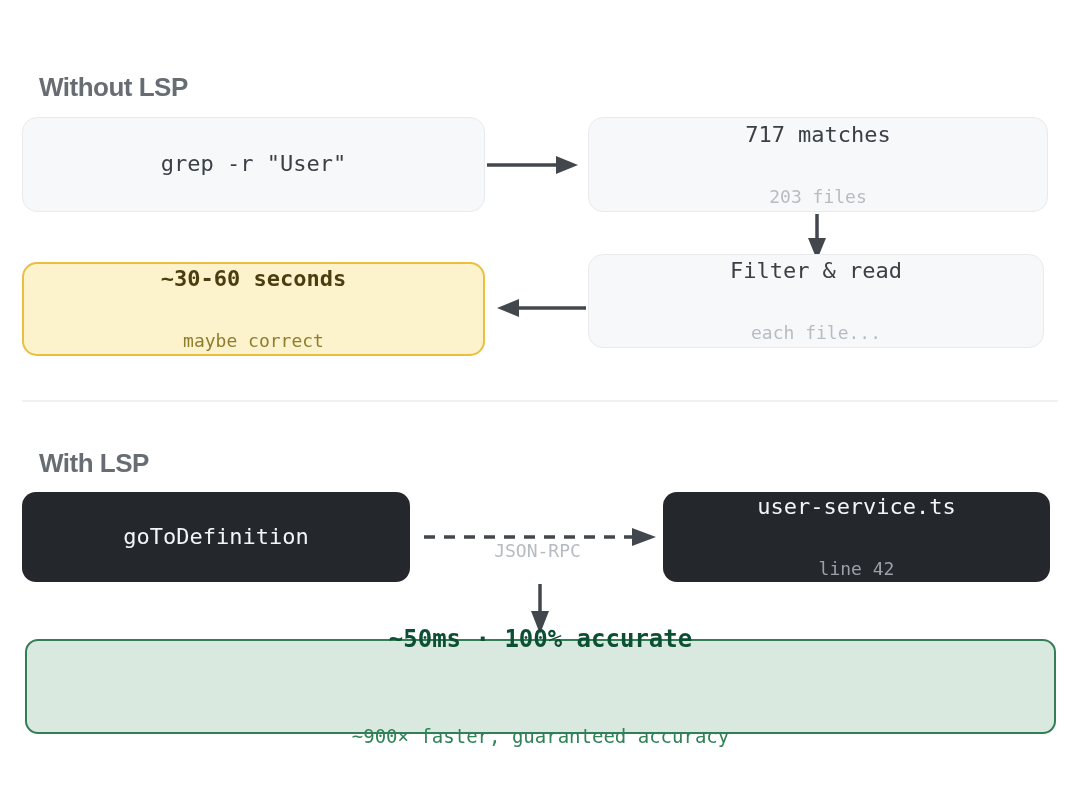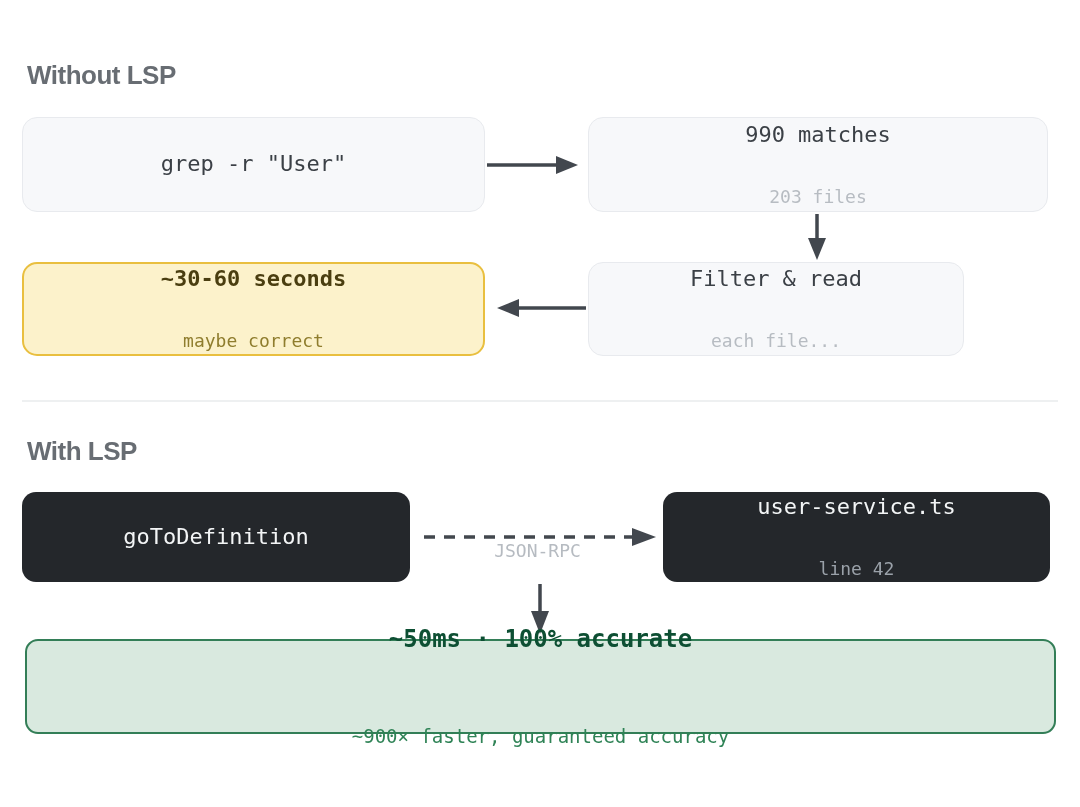--- a/index.html
+++ b/index.html
@@ -16,21 +16,21 @@
     overflow: hidden;
   }
   .arrows {
     position: absolute;
     left: 0; top: 0;
     width: 1080px; height: 807px;
     pointer-events: none;
   }
   .section-title {
     position: absolute;
-    margin: 0;
+    margin: 12px;
     font-size: 26px;
     font-weight: 700;
     letter-spacing: -0.5px;
     color: var(--heading-text, #686d73);
   }
   .box {
     position: absolute;
     box-sizing: border-box;
     display: flex;
     flex-direction: column;
@@ -90,21 +90,21 @@
     width: 235px;
     text-align: center;
     font-family: "DejaVu Sans Mono", monospace;
     font-size: 18px;
     color: var(--rpc-label-text, #b6bbc1);
     margin-top: 45px;
   }
   
   #box-grep    { left: 22px;  top: 117px; width: 463px; height: 95px; }
   #box-matches { left: 588px; top: 117px; width: 460px; height: 95px; }
-  #box-filter  { left: 588px; top: 262px; width: 376px; height: 94px; }
+  #box-filter  { left: 588px; top: 254px; width: 456px; height: 94px; }
   #box-slow    { left: 22px;  top: 262px; width: 463px; height: 94px; }
   #box-goto    { left: 22px;  top: 492px; width: 388px; height: 90px; text-align: right; }
   #box-file    { left: 663px; top: 492px; width: 387px; height: 90px; text-align: center; }
   #box-fast    { left: 25px;  top: 639px; width: 1031px; height: 95px; gap: 40px; }
   #title-without { left: 27px; top: 60px; }
   #title-with    { left: 27px; top: 436px; }
 </style>
 </head>
 <body>
 
@@ -138,21 +138,21 @@
     </g>
   </svg>
 
   <h2 class="section-title" id="title-without">Without LSP</h2>
 
   <div class="box light" id="box-grep">
     <div class="label">grep -r "User"</div>
   </div>
 
   <div class="box light" id="box-matches">
-    <div class="label">990 matches</div>
+    <div class="label">717 matches</div>
     <div class="sub">203 files</div>
   </div>
 
   <div class="box light" id="box-filter">
     <div class="label">Filter &amp; read</div>
     <div class="sub">each file...</div>
   </div>
 
   <div class="box yellow" id="box-slow">
     <div class="label">~30-60 seconds</div>

